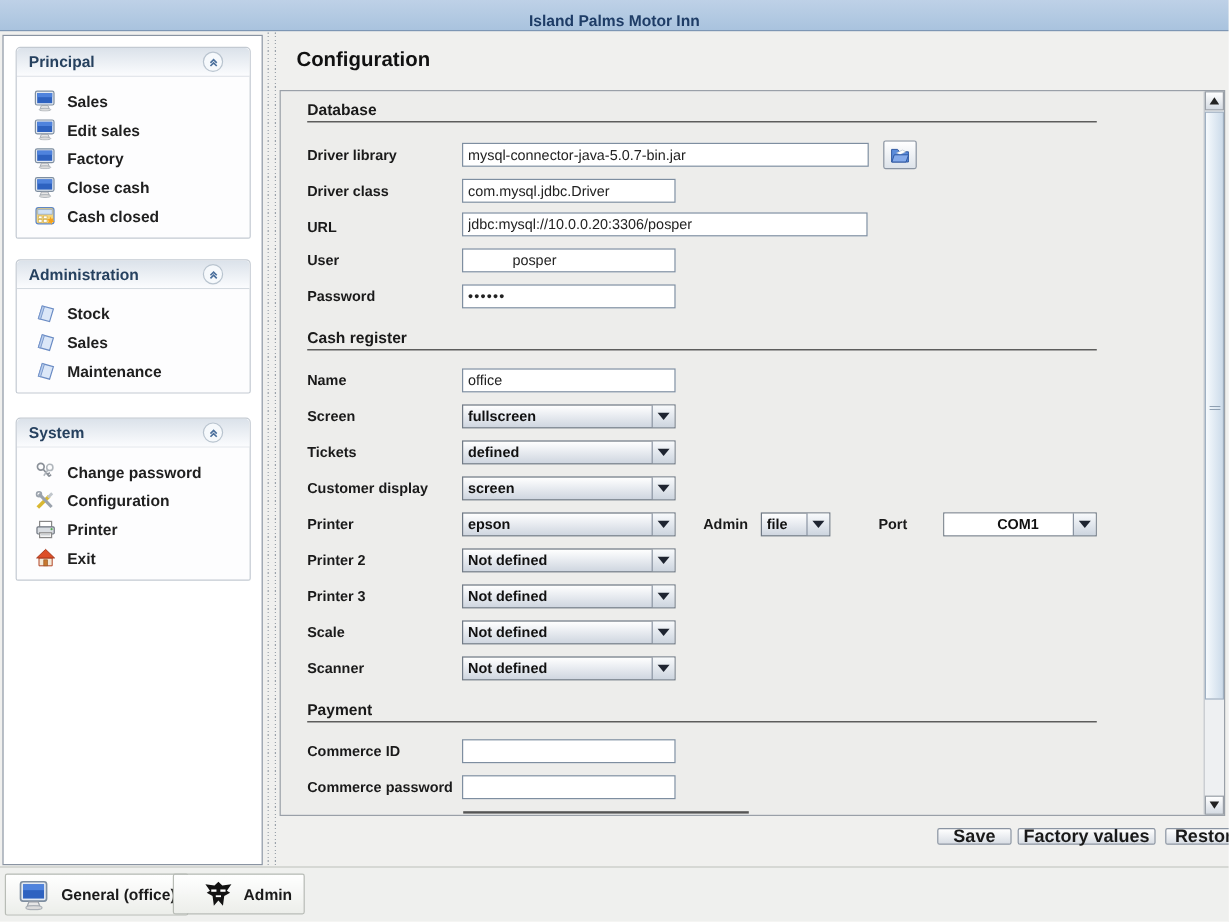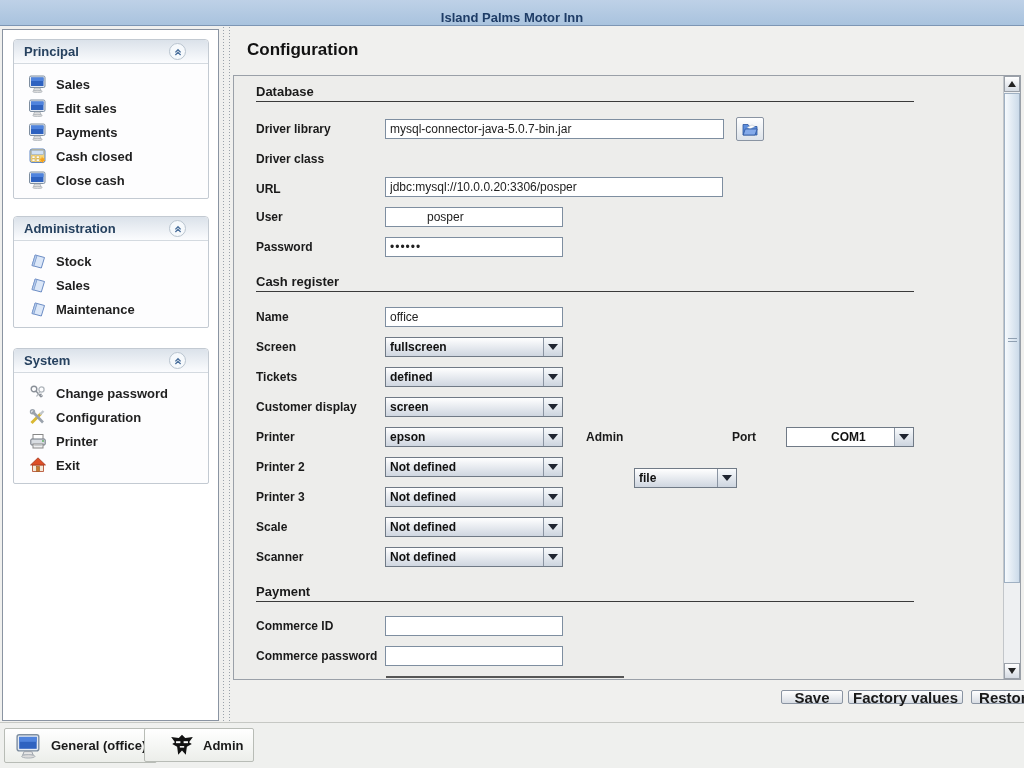--- a/index.html
+++ b/index.html
@@ -125,43 +125,43 @@
           <span class="ilabel">Edit sales</span>
         </div>
         <div class="pane-item">
           <svg width="20" height="18" viewBox="0 0 20 18">
               <rect x="1.5" y="1" width="15.5" height="11.5" rx="1.5" fill="#e4eaf2" stroke="#7e8ea0"></rect>
               <rect x="3" y="2.5" width="12.5" height="8.5" fill="#2e62c0"></rect>
               <rect x="3" y="2.5" width="12.5" height="3.5" fill="#4f83dd"></rect>
               <path d="M6.5 13 h5.5 l1 2.5 h-7.5 z" fill="#e6e6e6" stroke="#9aa0a8" stroke-width="0.7"></path>
               <ellipse cx="9.5" cy="16.4" rx="4.8" ry="1.2" fill="#dcdcdc" stroke="#aab0b6" stroke-width="0.7"></ellipse>
             </svg>
-          <span class="ilabel">Payments</span>
+          <span class="ilabel">Factory</span>
+        </div>
+        <div class="pane-item">
+          <svg width="20" height="18" viewBox="0 0 20 18">
+              <rect x="1.5" y="1" width="15.5" height="11.5" rx="1.5" fill="#e4eaf2" stroke="#7e8ea0"></rect>
+              <rect x="3" y="2.5" width="12.5" height="8.5" fill="#2e62c0"></rect>
+              <rect x="3" y="2.5" width="12.5" height="3.5" fill="#4f83dd"></rect>
+              <path d="M6.5 13 h5.5 l1 2.5 h-7.5 z" fill="#e6e6e6" stroke="#9aa0a8" stroke-width="0.7"></path>
+              <ellipse cx="9.5" cy="16.4" rx="4.8" ry="1.2" fill="#dcdcdc" stroke="#aab0b6" stroke-width="0.7"></ellipse>
+            </svg>
+          <span class="ilabel">Close cash</span>
         </div>
         <div class="pane-item">
           <svg width="20" height="18" viewBox="0 0 20 18">
               <rect x="2" y="2" width="15" height="13.5" rx="2" fill="#f5d57c" stroke="#5f87c6"></rect>
               <rect x="3.5" y="3.5" width="12" height="4" fill="#cfe0f4" stroke="#8fa8c8" stroke-width="0.6"></rect>
               <rect x="4" y="9" width="3" height="2.2" fill="#fff" stroke="#c9a84a" stroke-width="0.5"></rect>
               <rect x="8.2" y="9" width="3" height="2.2" fill="#fff" stroke="#c9a84a" stroke-width="0.5"></rect>
               <rect x="4" y="12" width="3" height="2.2" fill="#fff" stroke="#c9a84a" stroke-width="0.5"></rect>
               <rect x="8.2" y="12" width="3" height="2.2" fill="#fff" stroke="#c9a84a" stroke-width="0.5"></rect>
               <path d="M14 9.5 l1 2 2-1 -1 2 1.6 1.4 -2.3 .2 -.3 2.3 -1.2-2 -2 .8 1-2 -1.6-1.4 2.2-.3 z" fill="#f6a21a"></path>
             </svg>
           <span class="ilabel">Cash closed</span>
-        </div>
-        <div class="pane-item">
-          <svg width="20" height="18" viewBox="0 0 20 18">
-              <rect x="1.5" y="1" width="15.5" height="11.5" rx="1.5" fill="#e4eaf2" stroke="#7e8ea0"></rect>
-              <rect x="3" y="2.5" width="12.5" height="8.5" fill="#2e62c0"></rect>
-              <rect x="3" y="2.5" width="12.5" height="3.5" fill="#4f83dd"></rect>
-              <path d="M6.5 13 h5.5 l1 2.5 h-7.5 z" fill="#e6e6e6" stroke="#9aa0a8" stroke-width="0.7"></path>
-              <ellipse cx="9.5" cy="16.4" rx="4.8" ry="1.2" fill="#dcdcdc" stroke="#aab0b6" stroke-width="0.7"></ellipse>
-            </svg>
-          <span class="ilabel">Close cash</span>
         </div>
       </div>
     </div>
 
     <div class="pane" style="top:186px;">
       <div class="pane-header">
         <span class="ptitle">Administration</span>
         <span class="collapse-btn">
           <svg width="12" height="12" viewBox="0 0 16 16">
               <path d="M4.5 8.5 L8 5 L11.5 8.5 M4.5 12 L8 8.5 L11.5 12" fill="none" stroke="#4a6f9c" stroke-width="1.8"></path>
@@ -260,20 +260,21 @@
       <input class="tfield" style="left: 151px; top: 43px; width: 339px;" value="mysql-connector-java-5.0.7-bin.jar">
       <div class="icon-btn" style="left:502px; top:41px;">
         <svg width="16" height="14" viewBox="0 0 16 14">
             <path d="M1 2.5 h5 l1.5 2 H15 v8.5 H1 Z" fill="#5b8cdb" stroke="#2c56a0" stroke-width="0.8"></path>
             <path d="M5 5.5 l5 -2.5 3 1.5 -5 2.5 Z" fill="#ffffff" stroke="#9ab" stroke-width="0.4"></path>
             <path d="M3.2 7 h12 l-2.2 6 H1.2 Z" fill="#84aaea" stroke="#2c56a0" stroke-width="0.8"></path>
           </svg>
       </div>
 
       <div class="flabel" style="top:76px;">Driver class</div>
+      <input class="tfield" style="left: 151px; top: 73px; width: 178px;" value="com.mysql.jdbc.Driver">
 
       <div class="flabel" style="top:106px;">URL</div>
       <input class="tfield" style="left: 151px; top: 101px; width: 338px;" value="jdbc:mysql://10.0.0.20:3306/posper">
 
       <div class="flabel" style="top:134px;">User</div>
       <input class="tfield" style="left: 151px; top: 131px; width: 178px; padding-left: 41px;" value="posper">
 
       <div class="flabel" style="top:164px;">Password</div>
       <input class="tfield" style="left: 151px; top: 161px; width: 178px; letter-spacing: 1px;" value="••••••">
 
@@ -308,21 +309,21 @@
       </div>
 
       <div class="flabel" style="top:354px;">Printer</div>
       <div class="combo" style="left:151px; top:351px; width:178px;">
         <span class="ctext">epson</span>
         <span class="cbtn">
             <span class="arr-down"></span>
           </span>
       </div>
       <div class="flabel" style="left:352px; top:354px;">Admin</div>
-      <div class="combo" style="left:400px; top:351px; width:103px;margin-top:41px;">
+      <div class="combo" style="left:400px; top:351px; width:58px;">
         <span class="ctext">file</span>
         <span class="cbtn">
             <span class="arr-down"></span>
           </span>
       </div>
       <div class="flabel" style="left:498px; top:354px;">Port</div>
       <div class="combo" style="left:552px; top:351px; width:128px;">
         <span class="ctext editable">COM1</span>
         <span class="cbtn">
             <span class="arr-down"></span>

